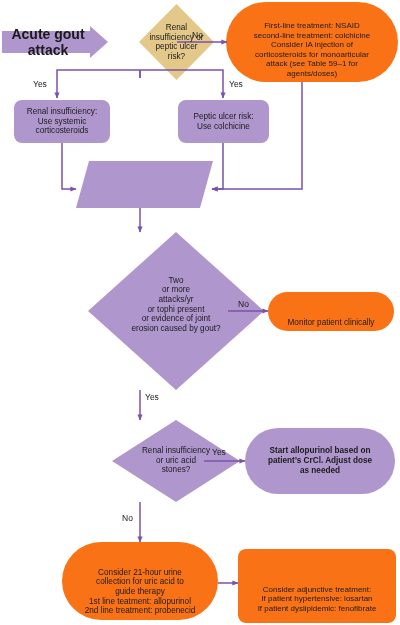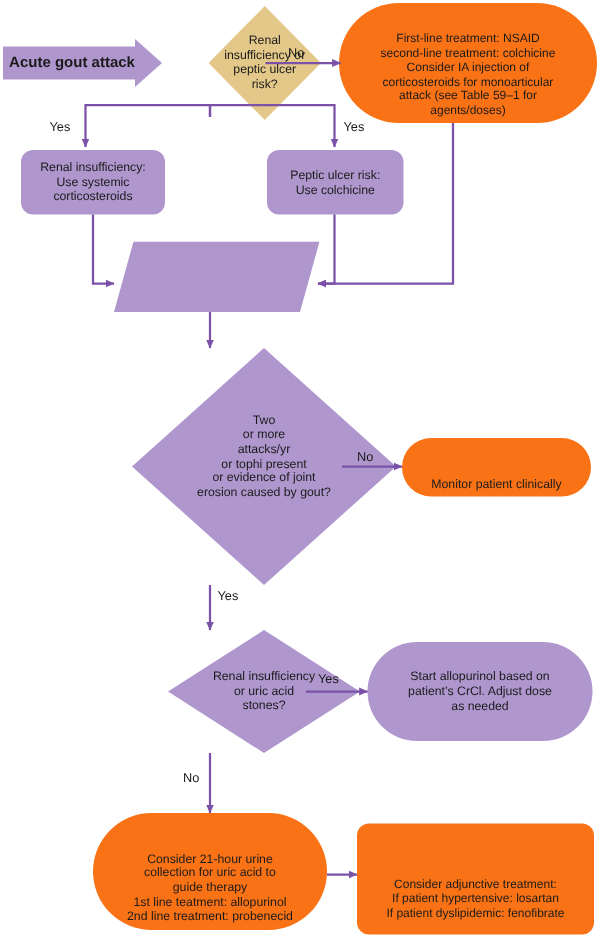--- a/index.html
+++ b/index.html
@@ -72,21 +72,21 @@
       <path d="M140,390 L140,420" marker-end="url(#ah)"></path>
 
       <path d="M204,461 L245,461" marker-end="url(#ah)"></path>
 
       <path d="M140,502 L140,542" marker-end="url(#ah)"></path>
 
       <path d="M218,583 L238,583" marker-end="url(#ah)"></path>
     </g>
   </svg>
 
-  <div class="banner" style="left:2px;top:26px;width:106px;height:32px;font-size:10px;">
+  <div class="banner" style="left:2px;top:26px;width:106px;height:32px;font-size:14px;">
     <svg class="bshape" viewBox="0 0 106 32" preserveAspectRatio="none">
       <path d="M0,5 L88,5 L88,0 L106,16 L88,32 L88,27 L0,27 Z" fill="#AF97CE"></path>
     </svg>
     <div class="txt">Acute gout attack</div>
   </div>
 
   <div class="diamond-wrap" style="left:103px;top:4px;width:75px;height:76px;font-size:8.2px;">
     <svg class="dshape" viewBox="0 0 75 76" preserveAspectRatio="none">
       <polygon points="37.5,0 75,38 37.5,76 0,38" fill="#E3C88A"></polygon>
     </svg>
@@ -140,21 +140,21 @@
 
   <div class="diamond-wrap" style="left:76px;top:420px;width:128px;height:82px;font-size:8.2px;">
     <svg class="dshape" viewBox="0 0 128 82" preserveAspectRatio="none">
       <polygon points="64,0 128,41 64,82 0,41" fill="#AF97CE"></polygon>
     </svg>
     <div class="txt">Renal insufficiency
 or uric acid
 stones?</div>
   </div>
 
-  <div class="node pill purple" style="left:245px;top:428px;width:150px;height:66px;font-size:8.2px;padding:4px 8px;">
+  <div class="node pill purple" style="left:245px;top:428px;width:150px;height:66px;font-size:8.2px;padding:4px 8px;font-weight:bold;">
     <div class="txt">Start allopurinol based on
 patient’s CrCl. Adjust dose
 as needed</div>
   </div>
 
   <div class="node pill salmon" style="left:62px;top:542px;width:156px;height:78px;font-size:8.2px;padding:4px 6px;">
     <div class="txt">Consider 21-hour urine
 collection for uric acid to
 guide therapy
 1st line teatment: allopurinol

